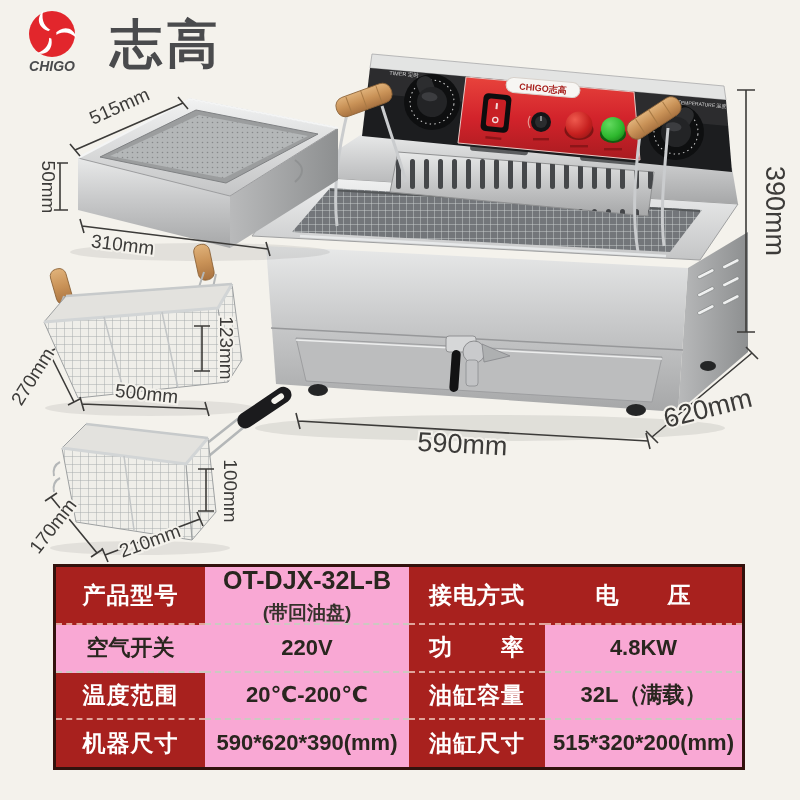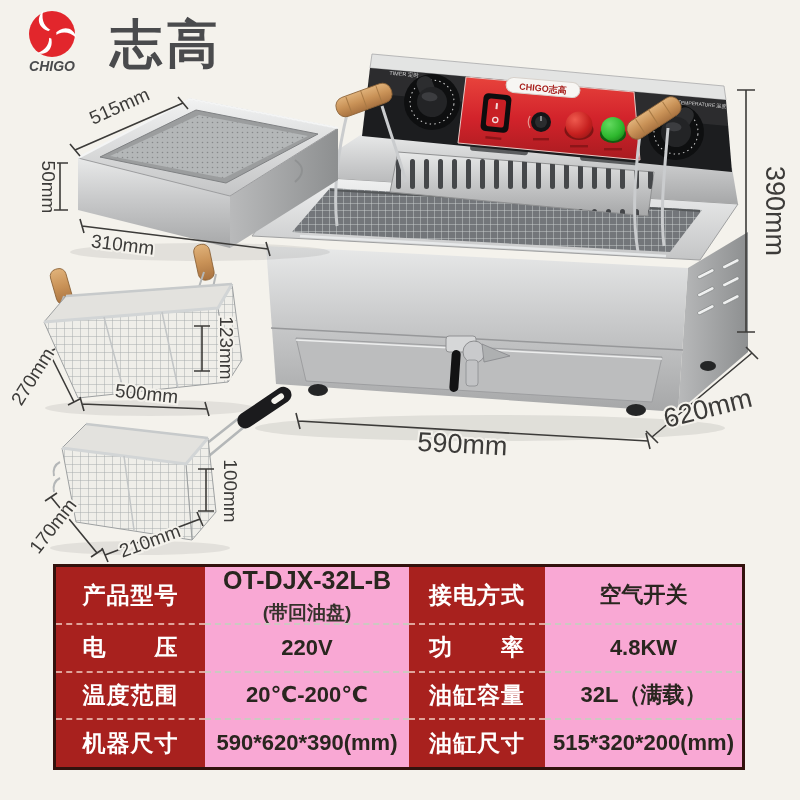--- a/index.html
+++ b/index.html
@@ -313,23 +313,23 @@
 </svg>
 
 <div class="spec-table">
 
   <div class="cell label sep-r">产品型号</div>
   <div class="cell value sep-w model-cell">
     <span class="model">OT-DJX-32L-B</span>
     <span class="model-note">(带回油盘)</span>
   </div>
   <div class="cell label sep-r">接电方式</div>
+  <div class="cell label sep-r">电　　压</div>
+
   <div class="cell value sep-w">空气开关</div>
-
-  <div class="cell label sep-r">电　　压</div>
   <div class="cell value sep-w">220V</div>
   <div class="cell label sep-r">功　　率</div>
   <div class="cell value sep-w">4.8KW</div>
 
   <div class="cell label sep-r">温度范围</div>
   <div class="cell value sep-w">20℃-200℃</div>
   <div class="cell label sep-r">油缸容量</div>
   <div class="cell value sep-w">32L（满载）</div>
 
   <div class="cell label">机器尺寸</div>

